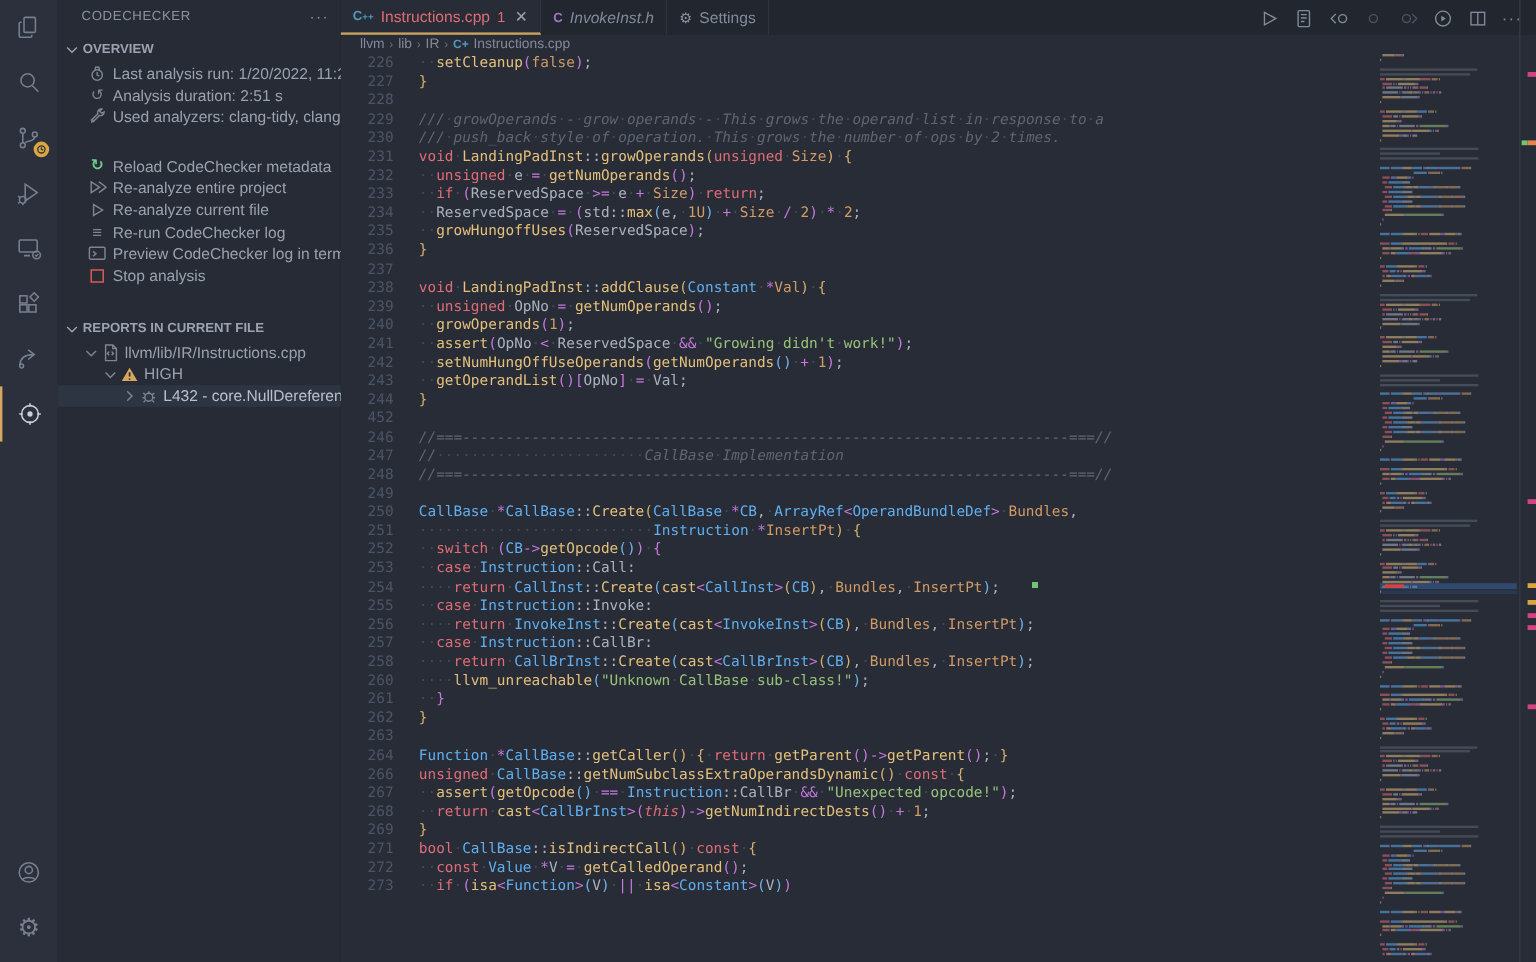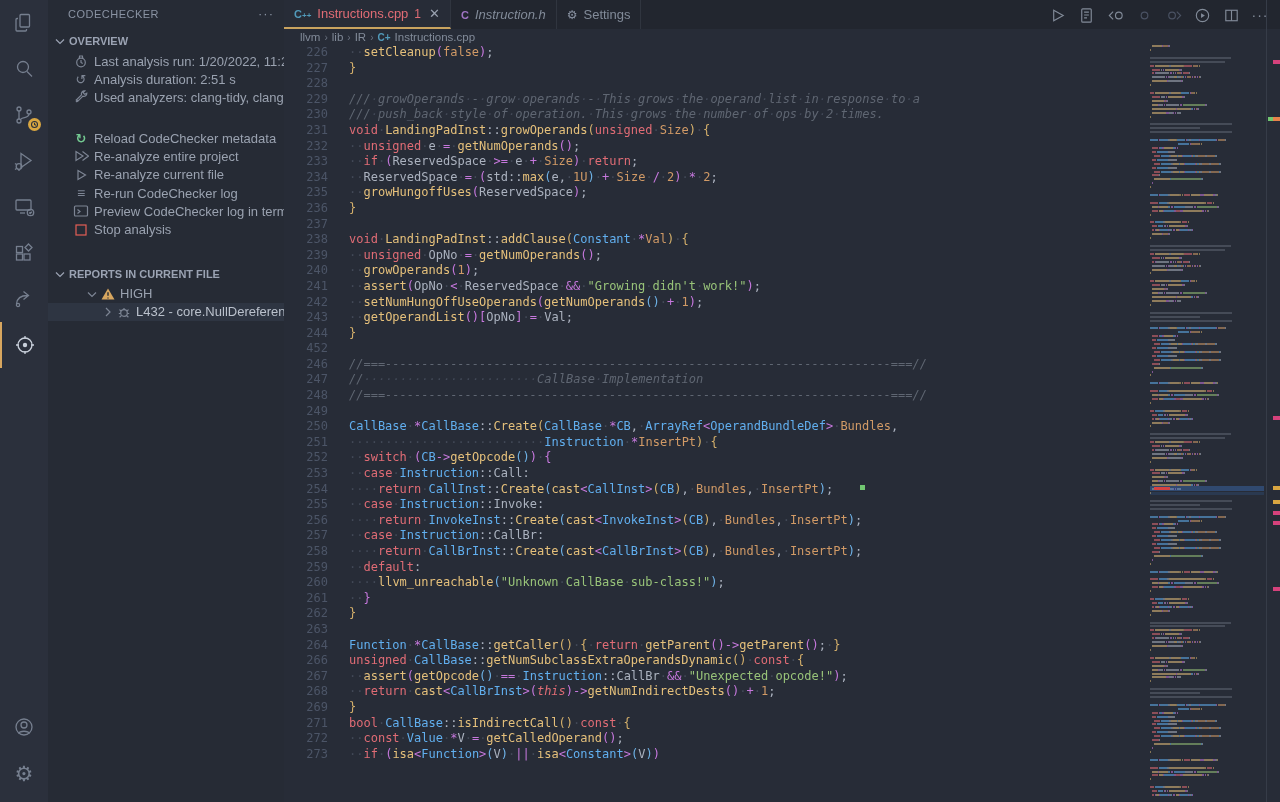--- a/index.html
+++ b/index.html
@@ -236,20 +236,34 @@
       </div>
     </div>
   <div class="sb-section" style="margin-top:24px;">
     <span class="chev">
         <svg viewBox="0 0 16 16">
           <path d="M4 6.5L8 10.5 12 6.5"></path>
         </svg>
       </span>
     <span>REPORTS IN CURRENT FILE</span>
   </div>
+  <div class="tree-row" style="padding-left:20px;">
+    <span class="chev">
+        <svg viewBox="0 0 16 16">
+          <path d="M4 6.5L8 10.5 12 6.5"></path>
+        </svg>
+      </span>
+    <span class="ic">
+        <svg viewBox="0 0 16 16">
+          <path d="M4 1.5h6l3 3v10H4z"></path>
+          <path d="M10 1.5v3h3M7 7L5.5 8.5 7 10M9 7l1.5 1.5L9 10"></path>
+        </svg>
+      </span>
+    <span>llvm/lib/IR/Instructions.cpp</span>
+  </div>
   <div class="tree-row" style="padding-left:36px;">
     <span class="chev">
         <svg viewBox="0 0 16 16">
           <path d="M4 6.5L8 10.5 12 6.5"></path>
         </svg>
       </span>
     <span class="ic">
         <svg viewBox="0 0 16 16">
           <path d="M8 2.5L14.5 13.5H1.5Z" fill="#d7a65f" stroke="none"></path>
           <path d="M8 6.3v3.4M8 11.4v1.1" stroke="#262b35" stroke-width="1.4"></path>
@@ -276,21 +290,21 @@
 <div id="editor" class="abs">
   <div id="tabbar" class="abs">
       <div class="tab active">
         <span class="ticon"><span style="color:#519aba">C<span style="font-size:8px">++</span></span></span>
         <span class="tlabel">Instructions.cpp</span>
         <span class="badge">1</span>
         <span class="close">✕</span>
       </div>
       <div class="tab preview">
         <span class="ticon"><span style="color:#a074c4">C</span></span>
-        <span class="tlabel">Instruction.h</span>
+        <span class="tlabel">InvokeInst.h</span>
       </div>
       <div class="tab">
         <span class="ticon"><span style="color:#8a93a3;font-size:12px">⚙</span></span>
         <span class="tlabel">Settings</span>
       </div>
     </div>
   <div id="editor-actions" class="abs">
       <div class="ea">
         <svg viewBox="0 0 20 20">
           <path d="M6 4.5l10 5.5-10 5.5z"></path>
@@ -372,21 +386,20 @@
       <div class="cl"><span class="ln">249</span><span class="lc"></span></div>
       <div class="cl"><span class="ln">250</span><span class="lc"><span class="tok-t" style="color:#61afef">CallBase</span><span class="tok-d" style="color:#abb2bf"><span class="ws">·</span></span><span class="tok-o" style="color:#c678dd">*</span><span class="tok-t" style="color:#61afef">CallBase</span><span class="tok-d" style="color:#abb2bf">::</span><span class="tok-f" style="color:#e5c07b">Create</span><span class="tok-b1" style="color:#d5b06b">(</span><span class="tok-t" style="color:#61afef">CallBase</span><span class="tok-d" style="color:#abb2bf"><span class="ws">·</span></span><span class="tok-o" style="color:#c678dd">*</span><span class="tok-t" style="color:#61afef">CB</span><span class="tok-d" style="color:#abb2bf">,<span class="ws">·</span></span><span class="tok-t" style="color:#61afef">ArrayRef</span><span class="tok-o" style="color:#c678dd">&lt;</span><span class="tok-t" style="color:#61afef">OperandBundleDef</span><span class="tok-o" style="color:#c678dd">&gt;</span><span class="tok-d" style="color:#abb2bf"><span class="ws">·</span></span><span class="tok-p" style="color:#d19a66">Bundles</span><span class="tok-d" style="color:#abb2bf">,</span></span></div>
       <div class="cl"><span class="ln">251</span><span class="lc"><span class="tok-d" style="color:#abb2bf"><span class="ws">·</span><span class="ws">·</span><span class="ws">·</span><span class="ws">·</span><span class="ws">·</span><span class="ws">·</span><span class="ws">·</span><span class="ws">·</span><span class="ws">·</span><span class="ws">·</span><span class="ws">·</span><span class="ws">·</span><span class="ws">·</span><span class="ws">·</span><span class="ws">·</span><span class="ws">·</span><span class="ws">·</span><span class="ws">·</span><span class="ws">·</span><span class="ws">·</span><span class="ws">·</span><span class="ws">·</span><span class="ws">·</span><span class="ws">·</span><span class="ws">·</span><span class="ws">·</span><span class="ws">·</span></span><span class="tok-t" style="color:#61afef">Instruction</span><span class="tok-d" style="color:#abb2bf"><span class="ws">·</span></span><span class="tok-o" style="color:#c678dd">*</span><span class="tok-p" style="color:#d19a66">InsertPt</span><span class="tok-b1" style="color:#d5b06b">)</span><span class="tok-d" style="color:#abb2bf"><span class="ws">·</span></span><span class="tok-b1" style="color:#d5b06b">{</span></span></div>
       <div class="cl"><span class="ln">252</span><span class="lc"><span class="tok-d" style="color:#abb2bf"><span class="ws">·</span><span class="ws">·</span></span><span class="tok-k" style="color:#e06c75">switch</span><span class="tok-d" style="color:#abb2bf"><span class="ws">·</span></span><span class="tok-b2" style="color:#c678dd">(</span><span class="tok-t" style="color:#61afef">CB</span><span class="tok-o" style="color:#c678dd">-&gt;</span><span class="tok-f" style="color:#e5c07b">getOpcode</span><span class="tok-b3" style="color:#6fb3e8">()</span><span class="tok-b2" style="color:#c678dd">)</span><span class="tok-d" style="color:#abb2bf"><span class="ws">·</span></span><span class="tok-b2" style="color:#c678dd">{</span></span></div>
       <div class="cl"><span class="ln">253</span><span class="lc"><span class="tok-d" style="color:#abb2bf"><span class="ws">·</span><span class="ws">·</span></span><span class="tok-k" style="color:#e06c75">case</span><span class="tok-d" style="color:#abb2bf"><span class="ws">·</span></span><span class="tok-t" style="color:#61afef">Instruction</span><span class="tok-d" style="color:#abb2bf">::</span><span class="tok-v" style="color:#abb2bf">Call</span><span class="tok-d" style="color:#abb2bf">:</span></span></div>
       <div class="cl"><span class="ln">254</span><span class="lc"><span class="tok-d" style="color:#abb2bf"><span class="ws">·</span><span class="ws">·</span><span class="ws">·</span><span class="ws">·</span></span><span class="tok-k" style="color:#e06c75">return</span><span class="tok-d" style="color:#abb2bf"><span class="ws">·</span></span><span class="tok-t" style="color:#61afef">CallInst</span><span class="tok-d" style="color:#abb2bf">::</span><span class="tok-f" style="color:#e5c07b">Create</span><span class="tok-b3" style="color:#6fb3e8">(</span><span class="tok-f" style="color:#e5c07b">cast</span><span class="tok-o" style="color:#c678dd">&lt;</span><span class="tok-t" style="color:#61afef">CallInst</span><span class="tok-o" style="color:#c678dd">&gt;</span><span class="tok-b1" style="color:#d5b06b">(</span><span class="tok-t" style="color:#61afef">CB</span><span class="tok-b1" style="color:#d5b06b">)</span><span class="tok-d" style="color:#abb2bf">,<span class="ws">·</span></span><span class="tok-p" style="color:#d19a66">Bundles</span><span class="tok-d" style="color:#abb2bf">,<span class="ws">·</span></span><span class="tok-p" style="color:#d19a66">InsertPt</span><span class="tok-b3" style="color:#6fb3e8">)</span><span class="tok-d" style="color:#abb2bf">;</span></span></div>
       <div class="cl"><span class="ln">255</span><span class="lc"><span class="tok-d" style="color:#abb2bf"><span class="ws">·</span><span class="ws">·</span></span><span class="tok-k" style="color:#e06c75">case</span><span class="tok-d" style="color:#abb2bf"><span class="ws">·</span></span><span class="tok-t" style="color:#61afef">Instruction</span><span class="tok-d" style="color:#abb2bf">::</span><span class="tok-v" style="color:#abb2bf">Invoke</span><span class="tok-d" style="color:#abb2bf">:</span></span></div>
       <div class="cl"><span class="ln">256</span><span class="lc"><span class="tok-d" style="color:#abb2bf"><span class="ws">·</span><span class="ws">·</span><span class="ws">·</span><span class="ws">·</span></span><span class="tok-k" style="color:#e06c75">return</span><span class="tok-d" style="color:#abb2bf"><span class="ws">·</span></span><span class="tok-t" style="color:#61afef">InvokeInst</span><span class="tok-d" style="color:#abb2bf">::</span><span class="tok-f" style="color:#e5c07b">Create</span><span class="tok-b3" style="color:#6fb3e8">(</span><span class="tok-f" style="color:#e5c07b">cast</span><span class="tok-o" style="color:#c678dd">&lt;</span><span class="tok-t" style="color:#61afef">InvokeInst</span><span class="tok-o" style="color:#c678dd">&gt;</span><span class="tok-b1" style="color:#d5b06b">(</span><span class="tok-t" style="color:#61afef">CB</span><span class="tok-b1" style="color:#d5b06b">)</span><span class="tok-d" style="color:#abb2bf">,<span class="ws">·</span></span><span class="tok-p" style="color:#d19a66">Bundles</span><span class="tok-d" style="color:#abb2bf">,<span class="ws">·</span></span><span class="tok-p" style="color:#d19a66">InsertPt</span><span class="tok-b3" style="color:#6fb3e8">)</span><span class="tok-d" style="color:#abb2bf">;</span></span></div>
       <div class="cl"><span class="ln">257</span><span class="lc"><span class="tok-d" style="color:#abb2bf"><span class="ws">·</span><span class="ws">·</span></span><span class="tok-k" style="color:#e06c75">case</span><span class="tok-d" style="color:#abb2bf"><span class="ws">·</span></span><span class="tok-t" style="color:#61afef">Instruction</span><span class="tok-d" style="color:#abb2bf">::</span><span class="tok-v" style="color:#abb2bf">CallBr</span><span class="tok-d" style="color:#abb2bf">:</span></span></div>
       <div class="cl"><span class="ln">258</span><span class="lc"><span class="tok-d" style="color:#abb2bf"><span class="ws">·</span><span class="ws">·</span><span class="ws">·</span><span class="ws">·</span></span><span class="tok-k" style="color:#e06c75">return</span><span class="tok-d" style="color:#abb2bf"><span class="ws">·</span></span><span class="tok-t" style="color:#61afef">CallBrInst</span><span class="tok-d" style="color:#abb2bf">::</span><span class="tok-f" style="color:#e5c07b">Create</span><span class="tok-b3" style="color:#6fb3e8">(</span><span class="tok-f" style="color:#e5c07b">cast</span><span class="tok-o" style="color:#c678dd">&lt;</span><span class="tok-t" style="color:#61afef">CallBrInst</span><span class="tok-o" style="color:#c678dd">&gt;</span><span class="tok-b1" style="color:#d5b06b">(</span><span class="tok-t" style="color:#61afef">CB</span><span class="tok-b1" style="color:#d5b06b">)</span><span class="tok-d" style="color:#abb2bf">,<span class="ws">·</span></span><span class="tok-p" style="color:#d19a66">Bundles</span><span class="tok-d" style="color:#abb2bf">,<span class="ws">·</span></span><span class="tok-p" style="color:#d19a66">InsertPt</span><span class="tok-b3" style="color:#6fb3e8">)</span><span class="tok-d" style="color:#abb2bf">;</span></span></div>
-      <div class="cl"><span class="ln">259</span><span class="lc"><span class="tok-d" style="color:#abb2bf"><span class="ws">·</span><span class="ws">·</span></span><span class="tok-k" style="color:#e06c75">default</span><span class="tok-d" style="color:#abb2bf">:</span></span></div>
       <div class="cl"><span class="ln">260</span><span class="lc"><span class="tok-d" style="color:#abb2bf"><span class="ws">·</span><span class="ws">·</span><span class="ws">·</span><span class="ws">·</span></span><span class="tok-f" style="color:#e5c07b">llvm_unreachable</span><span class="tok-b3" style="color:#6fb3e8">(</span><span class="tok-s" style="color:#98c379">"Unknown<span class="ws">·</span>CallBase<span class="ws">·</span>sub-class!"</span><span class="tok-b3" style="color:#6fb3e8">)</span><span class="tok-d" style="color:#abb2bf">;</span></span></div>
       <div class="cl"><span class="ln">261</span><span class="lc"><span class="tok-d" style="color:#abb2bf"><span class="ws">·</span><span class="ws">·</span></span><span class="tok-b2" style="color:#c678dd">}</span></span></div>
       <div class="cl"><span class="ln">262</span><span class="lc"><span class="tok-b1" style="color:#d5b06b">}</span></span></div>
       <div class="cl"><span class="ln">263</span><span class="lc"></span></div>
       <div class="cl"><span class="ln">264</span><span class="lc"><span class="tok-t" style="color:#61afef">Function</span><span class="tok-d" style="color:#abb2bf"><span class="ws">·</span></span><span class="tok-o" style="color:#c678dd">*</span><span class="tok-t" style="color:#61afef">CallBase</span><span class="tok-d" style="color:#abb2bf">::</span><span class="tok-f" style="color:#e5c07b">getCaller</span><span class="tok-b1" style="color:#d5b06b">()</span><span class="tok-d" style="color:#abb2bf"><span class="ws">·</span></span><span class="tok-b1" style="color:#d5b06b">{</span><span class="tok-d" style="color:#abb2bf"><span class="ws">·</span></span><span class="tok-k" style="color:#e06c75">return</span><span class="tok-d" style="color:#abb2bf"><span class="ws">·</span></span><span class="tok-f" style="color:#e5c07b">getParent</span><span class="tok-b2" style="color:#c678dd">()</span><span class="tok-o" style="color:#c678dd">-&gt;</span><span class="tok-f" style="color:#e5c07b">getParent</span><span class="tok-b2" style="color:#c678dd">()</span><span class="tok-d" style="color:#abb2bf">;<span class="ws">·</span></span><span class="tok-b1" style="color:#d5b06b">}</span></span></div>
       <div class="cl"><span class="ln">266</span><span class="lc"><span class="tok-k" style="color:#e06c75">unsigned</span><span class="tok-d" style="color:#abb2bf"><span class="ws">·</span></span><span class="tok-t" style="color:#61afef">CallBase</span><span class="tok-d" style="color:#abb2bf">::</span><span class="tok-f" style="color:#e5c07b">getNumSubclassExtraOperandsDynamic</span><span class="tok-b1" style="color:#d5b06b">()</span><span class="tok-d" style="color:#abb2bf"><span class="ws">·</span></span><span class="tok-k" style="color:#e06c75">const</span><span class="tok-d" style="color:#abb2bf"><span class="ws">·</span></span><span class="tok-b1" style="color:#d5b06b">{</span></span></div>
       <div class="cl"><span class="ln">267</span><span class="lc"><span class="tok-d" style="color:#abb2bf"><span class="ws">·</span><span class="ws">·</span></span><span class="tok-f" style="color:#e5c07b">assert</span><span class="tok-b2" style="color:#c678dd">(</span><span class="tok-f" style="color:#e5c07b">getOpcode</span><span class="tok-b3" style="color:#6fb3e8">()</span><span class="tok-d" style="color:#abb2bf"><span class="ws">·</span></span><span class="tok-o" style="color:#c678dd">==</span><span class="tok-d" style="color:#abb2bf"><span class="ws">·</span></span><span class="tok-t" style="color:#61afef">Instruction</span><span class="tok-d" style="color:#abb2bf">::</span><span class="tok-v" style="color:#abb2bf">CallBr</span><span class="tok-d" style="color:#abb2bf"><span class="ws">·</span></span><span class="tok-o" style="color:#c678dd">&amp;&amp;</span><span class="tok-d" style="color:#abb2bf"><span class="ws">·</span></span><span class="tok-s" style="color:#98c379">"Unexpected<span class="ws">·</span>opcode!"</span><span class="tok-b2" style="color:#c678dd">)</span><span class="tok-d" style="color:#abb2bf">;</span></span></div>
       <div class="cl"><span class="ln">268</span><span class="lc"><span class="tok-d" style="color:#abb2bf"><span class="ws">·</span><span class="ws">·</span></span><span class="tok-k" style="color:#e06c75">return</span><span class="tok-d" style="color:#abb2bf"><span class="ws">·</span></span><span class="tok-f" style="color:#e5c07b">cast</span><span class="tok-o" style="color:#c678dd">&lt;</span><span class="tok-t" style="color:#61afef">CallBrInst</span><span class="tok-o" style="color:#c678dd">&gt;</span><span class="tok-b2" style="color:#c678dd">(</span><span class="tok-th" style="color:#e06c75">this</span><span class="tok-b2" style="color:#c678dd">)</span><span class="tok-o" style="color:#c678dd">-&gt;</span><span class="tok-f" style="color:#e5c07b">getNumIndirectDests</span><span class="tok-b2" style="color:#c678dd">()</span><span class="tok-d" style="color:#abb2bf"><span class="ws">·</span></span><span class="tok-o" style="color:#c678dd">+</span><span class="tok-d" style="color:#abb2bf"><span class="ws">·</span></span><span class="tok-n" style="color:#d19a66">1</span><span class="tok-d" style="color:#abb2bf">;</span></span></div>
       <div class="cl"><span class="ln">269</span><span class="lc"><span class="tok-b1" style="color:#d5b06b">}</span></span></div>
       <div class="cl"><span class="ln">271</span><span class="lc"><span class="tok-k" style="color:#e06c75">bool</span><span class="tok-d" style="color:#abb2bf"><span class="ws">·</span></span><span class="tok-t" style="color:#61afef">CallBase</span><span class="tok-d" style="color:#abb2bf">::</span><span class="tok-f" style="color:#e5c07b">isIndirectCall</span><span class="tok-b1" style="color:#d5b06b">()</span><span class="tok-d" style="color:#abb2bf"><span class="ws">·</span></span><span class="tok-k" style="color:#e06c75">const</span><span class="tok-d" style="color:#abb2bf"><span class="ws">·</span></span><span class="tok-b1" style="color:#d5b06b">{</span></span></div>

